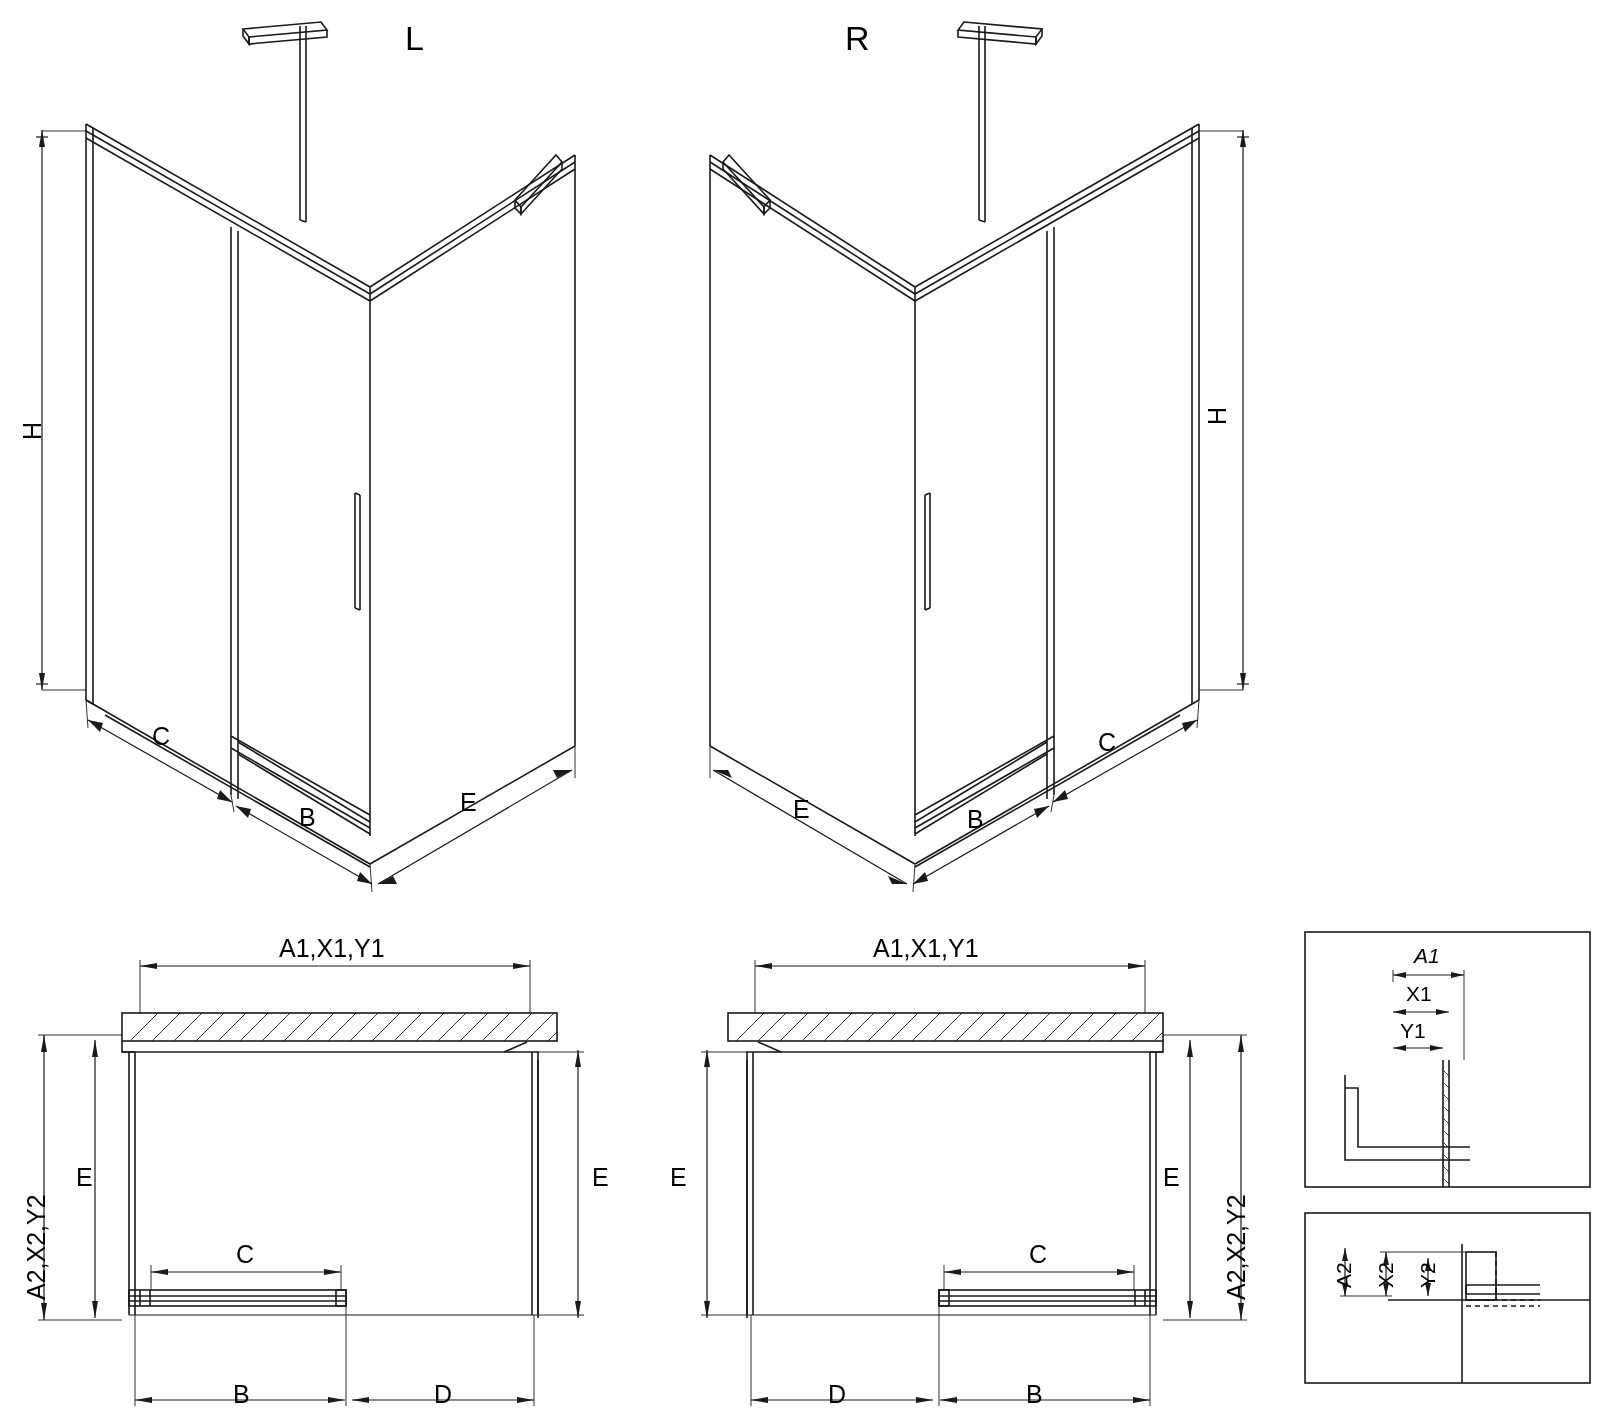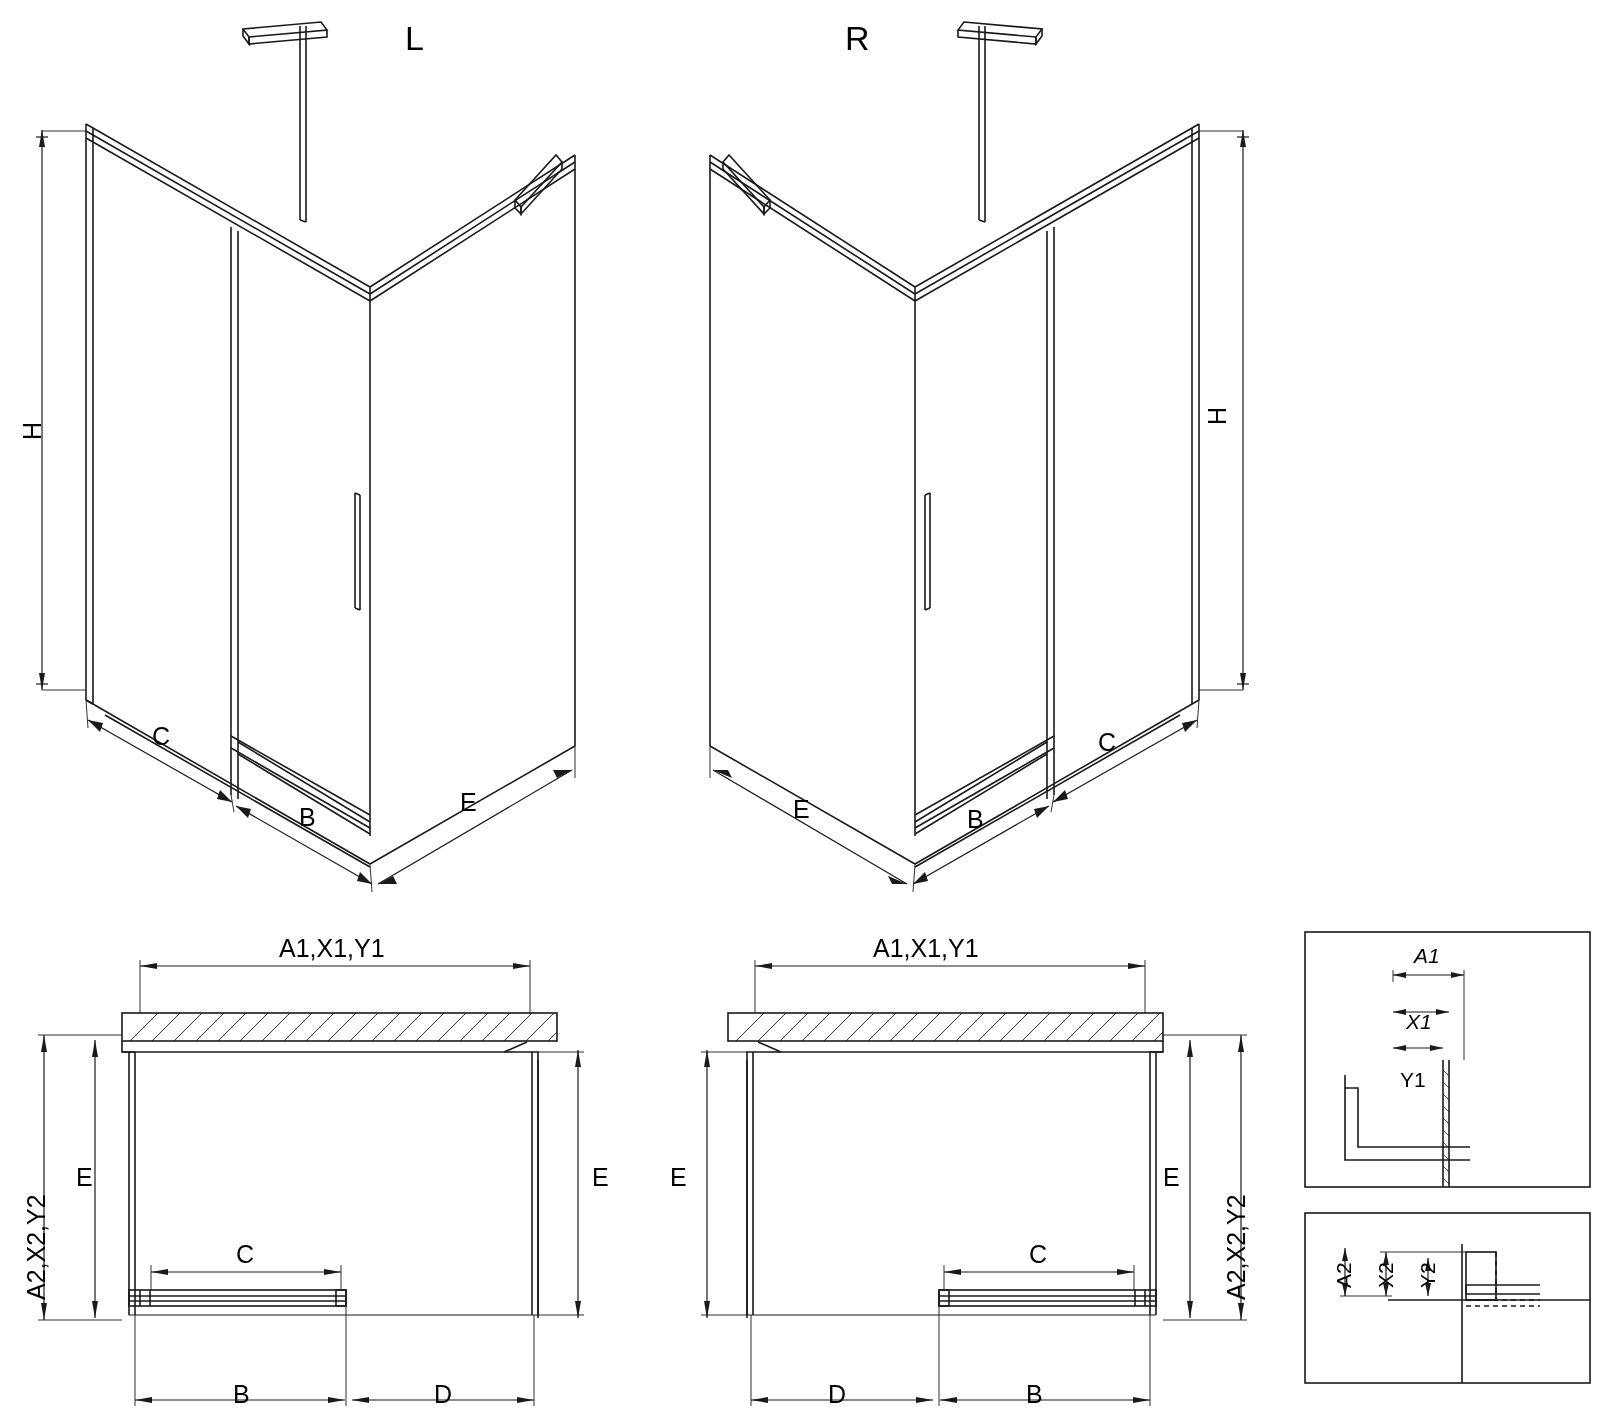--- a/index.html
+++ b/index.html
@@ -414,20 +414,20 @@
 
 <div class="lbl med" style="left:873px;top:934px;">A1,X1,Y1</div>
 <div class="lbl med rot" style="left:1222px;top:1300px;">A2,X2,Y2</div>
 <div class="lbl med" style="left:670px;top:1163px;">E</div>
 <div class="lbl med" style="left:1163px;top:1163px;">E</div>
 <div class="lbl med" style="left:1029px;top:1240px;">C</div>
 <div class="lbl med" style="left:828px;top:1380px;">D</div>
 <div class="lbl med" style="left:1026px;top:1380px;">B</div>
 
 <div class="lbl sm" style="left:1414px;top:944px;font-style:italic;">A1</div>
-<div class="lbl sm" style="left:1406px;top:1010px;font-style:italic;">X1</div>
-<div class="lbl sm" style="left:1400px;top:1068px;">Y1</div>
+<div class="lbl sm" style="left:1406px;top:982px;">X1</div>
+<div class="lbl sm" style="left:1400px;top:1019px;">Y1</div>
 
 <div class="lbl sm rot" style="left:1332px;top:1288px;">A2</div>
 <div class="lbl sm rot" style="left:1374px;top:1288px;">X2</div>
 <div class="lbl sm rot" style="left:1416px;top:1288px;">Y2</div>
 
 </div>
 
 </body></html>

